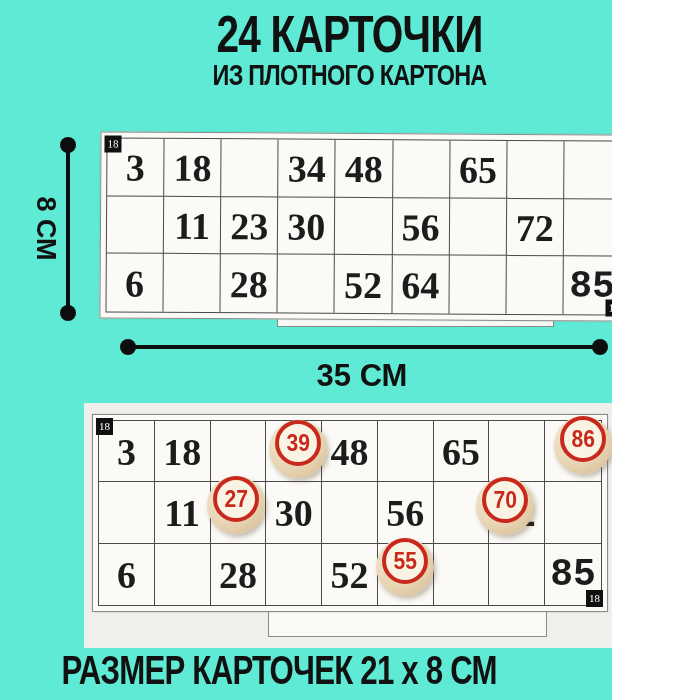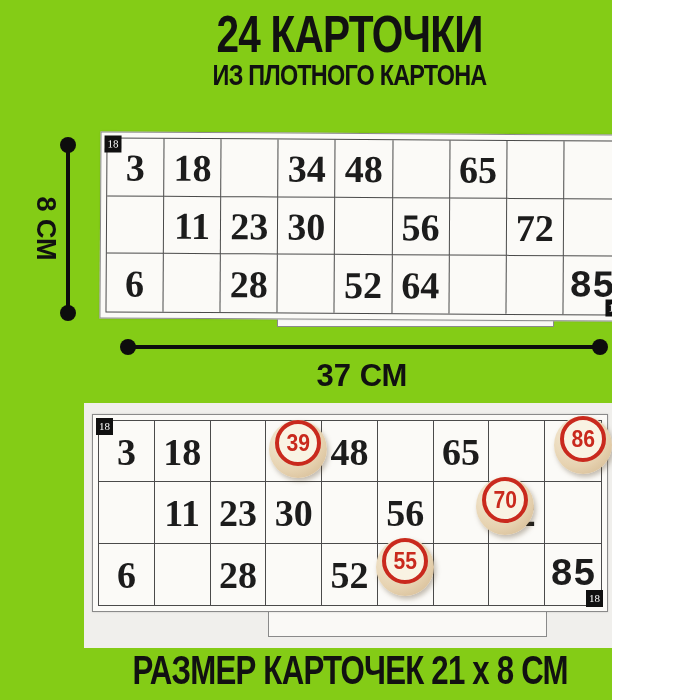--- a/index.html
+++ b/index.html
@@ -1,17 +1,17 @@
 <!DOCTYPE html>
 <html><head>
 <meta charset="utf-8">
 <style>
   html,body{margin:0;padding:0;background:#ffffff;}
   *{box-sizing:border-box;}
-  #page{position:relative;width:612px;height:700px;background:#84cc16;overflow:hidden;
+  #page{position:relative;width:612px;height:700px;background:#5eead4;overflow:hidden;
         font-family:"Liberation Sans",sans-serif;}
 
   
   .title-line{position:absolute;left:0;width:700px;text-align:center;color:#111;}
   .title-1{top:4px;font-size:52px;font-weight:700;}
   .title-2{top:58px;font-size:30px;font-weight:700;}
   .condensed{display:inline-block;transform:scaleX(0.78);letter-spacing:-1px;white-space:nowrap;}
 
   
   .card{position:absolute;background:#fbfaf7;border:1px solid #8a8a8a;padding:5px;z-index:2;
@@ -58,21 +58,21 @@
   .token-layer{position:absolute;left:6px;top:6px;right:6px;bottom:6px;z-index:6;}
   .token{position:absolute;width:58px;height:58px;border-radius:50%;
          background:radial-gradient(circle at 35% 30%,#f6edda 0%,#e6d2b0 60%,#d0b48c 100%);
          box-shadow:2px 3px 5px rgba(90,70,40,0.35);
          display:flex;align-items:flex-start;justify-content:center;}
   .token-inner{width:46px;height:46px;border-radius:50%;background:#f9f3e3;
          border:4px solid #c9291d;display:flex;align-items:center;justify-content:center;}
   .token-num{color:#c9291d;font-weight:700;font-size:24px;transform:scaleX(0.88);line-height:1;}
 
   
-  .caption{position:absolute;left:0;top:648px;width:700px;text-align:center;
+  .caption{position:absolute;left:0;top:648px;width:700px;
            font-size:40px;font-weight:700;color:#111;}
 </style>
 </head>
 <body>
 
 <div id="page">
 
   <div class="title-line title-1">
     <span class="condensed">24 КАРТОЧКИ</span>
   </div>
@@ -116,21 +116,21 @@
         <div class="cell last-row">64</div>
         <div class="cell last-row"></div>
         <div class="cell last-row"></div>
         <div class="cell last-row last-col">85</div>
       </div>
   </div>
 
   <div class="dim-dot dot-h-left"></div>
   <div class="dim-line h-line"></div>
   <div class="dim-dot dot-h-right"></div>
-  <div class="h-label">37 СМ</div>
+  <div class="h-label">35 СМ</div>
 
   <div class="photo"></div>
   <div class="card-behind behind-bottom"></div>
   <div class="card bottom-card">
     <div class="grid">
       <div class="badge badge-tl">18</div>
       <div class="badge badge-br">18</div>
     <div class="cell">3</div>
         <div class="cell">18</div>
         <div class="cell"></div>
@@ -163,20 +163,25 @@
         <div class="token" style="left: 170px; top: -1px;">
           <div class="token-inner">
             <span class="token-num">39</span>
           </div>
         </div>
         <div class="token" style="left: 455px; top: -5px;">
           <div class="token-inner">
             <span class="token-num">86</span>
           </div>
         </div>
+        <div class="token" style="left: 108px; top: 55px;">
+          <div class="token-inner">
+            <span class="token-num">27</span>
+          </div>
+        </div>
         <div class="token" style="left: 377px; top: 56px;">
           <div class="token-inner">
             <span class="token-num">70</span>
           </div>
         </div>
         <div class="token" style="left: 277px; top: 117px;">
           <div class="token-inner">
             <span class="token-num">55</span>
           </div>
         </div>

